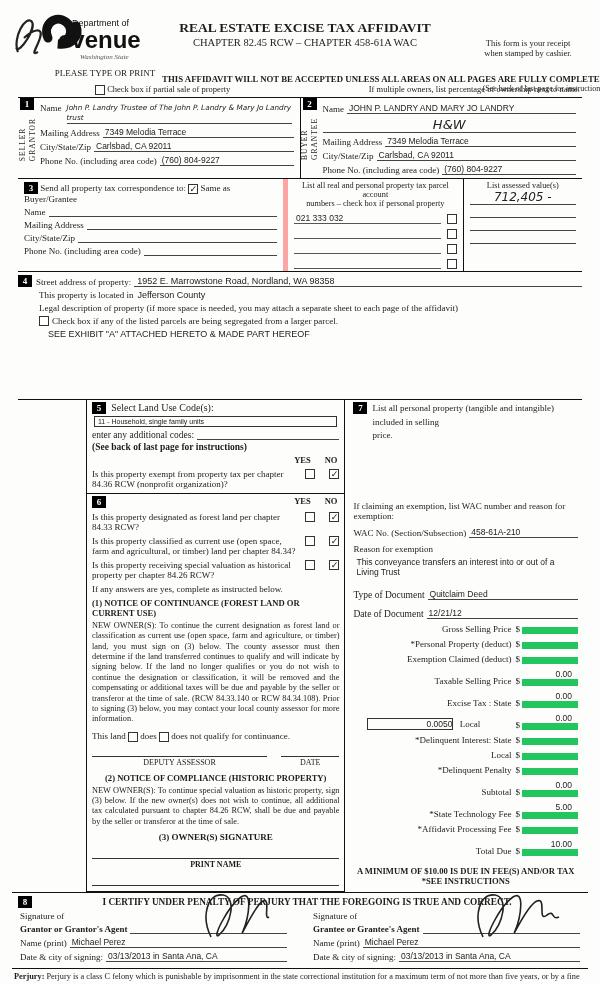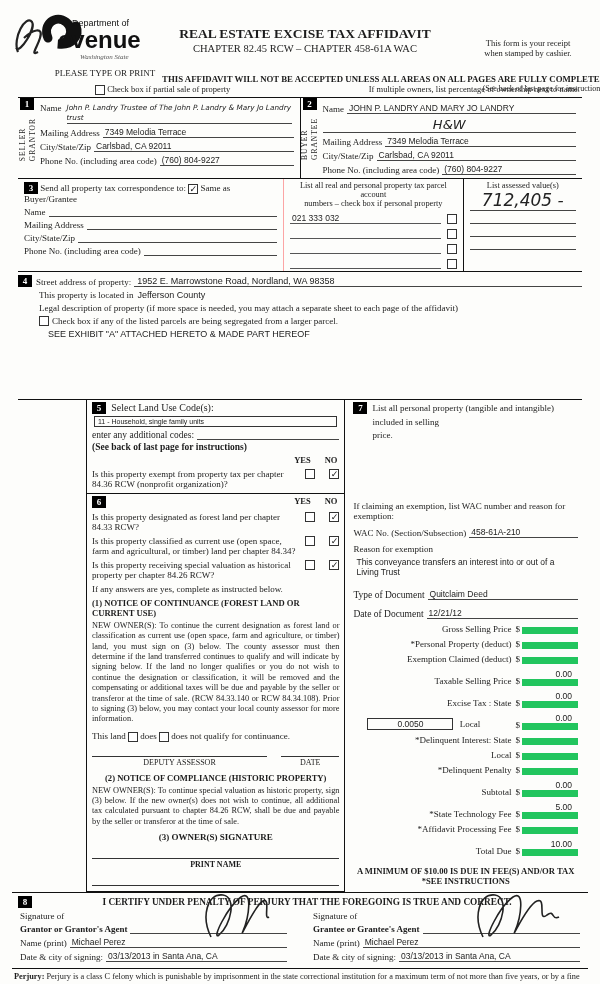--- a/index.html
+++ b/index.html
@@ -17,36 +17,36 @@
     font-size:9px; line-height:9px; text-align:center; background:#fff; color:#111; }
   .uline { border-bottom:1px solid #444; }
   .vstrip { display:flex; flex-direction:column; align-items:center; width:18px; }
   .vlabels { display:flex; flex-direction:row; gap:1px; margin-top:8px; }
   .vlabel { writing-mode:vertical-rl; transform:rotate(180deg); font-size:7.5px; letter-spacing:1px; }
   .b { font-weight:bold; }
   .c { text-align:center; }
   
   .hdr { position:relative; height:82px; }
   .logo-wrap { position:absolute; left:10px; top:8px; width:190px; }
-  .hdr-title { position:absolute; left:155px; top:26px; width:300px; text-align:center; }
+  .hdr-title { position:absolute; left:155px; top:20px; width:300px; text-align:center; }
   .hdr-receipt { position:absolute; right:12px; top:38px; width:120px; text-align:center; font-size:8.5px; }
   .hdr-warn { position:absolute; left:6px; top:74px; width:100%; text-align:right; }
   .checkrow { display:flex; justify-content:space-between; padding:0 20px 0 95px; margin-top:2px; font-size:8.5px; }
   
   .parties { display:flex; border-top:1.5px solid #111; border-bottom:1.5px solid #111; margin:2px 18px 0 18px; }
   .party { flex:1; display:flex; min-height:80px; }
   .party + .party { border-left:1.5px solid #111; }
   .fields { flex:1; padding:2px 6px 2px 4px; }
   .frow { display:flex; align-items:flex-end; margin-top:3px; }
   .frow .lbl { white-space:nowrap; margin-right:3px; }
   .frow .val { flex:1; border-bottom:1px solid #444; padding:0 2px; font-size:8.5px; }
   
   .sec3 { display:flex; border-bottom:1.5px solid #111; margin:0 18px; }
   .s3a { width:47%; padding:3px 6px; }
-  .s3b { width:32%; border-left:1px solid #fca5a5; border-right:1px solid #111; padding:2px 6px; }
+  .s3b { width:32%; border-left:5px solid #fca5a5; border-right:1px solid #111; padding:2px 6px; }
   .s3c { flex:1; padding:2px 6px; text-align:center; }
   .parcelrow { display:flex; align-items:flex-end; margin-top:5px; }
   .parcelrow .val { flex:1; border-bottom:1px solid #555; padding:0 2px; font-size:8.5px; }
   .parcelrow .cb { margin-left:6px; }
   
   .sec4 { margin:3px 18px 0 18px; padding-bottom:4px; }
   .sec4 .line { display:flex; align-items:flex-end; margin-top:3px; }
   
   .lower { display:flex; margin:0 18px; border-top:1.5px solid #111; margin-top:56px; }
   .lcol { width:46%; margin-left:68px; border-left:1px solid #111; border-right:1px solid #111; border-bottom:1px solid #111; }
@@ -58,21 +58,21 @@
   .q .qc { width:34px; display:flex; justify-content:space-between; align-items:flex-start; }
   .yesno { display:flex; justify-content:flex-end; gap:14px; padding-right:2px; font-size:8.5px; font-weight:bold; margin-top:3px; }
   .para { font-size:8.3px; line-height:1.25; margin-top:3px; text-align:justify; }
   .sigline2 { display:flex; gap:14px; margin-top:14px; }
   .sigline2 .sl { border-top:1px solid #333; text-align:center; font-size:8px; padding-top:1px; }
   
   .mrow { display:flex; align-items:flex-end; margin-top:5px; font-size:9px; }
   .mrow .ml { width:158px; text-align:right; white-space:nowrap; }
   .mrow .dollar { margin:0 2px 0 4px; }
   .mrow .mline { flex:1; border-bottom:7px solid #22c55e; text-align:right; padding-right:6px; font-size:8.5px; font-family:"Liberation Sans",sans-serif; }
-  .ratebox { display:inline-block; border:1px solid #333; width:86px; text-align:center; font-size:8.5px;
+  .ratebox { display:inline-block; border:1px solid #333; width:86px; text-align:right; font-size:8.5px;
     font-family:"Liberation Sans",sans-serif; margin-right:4px; }
   
   .sec8 { border-top:1.5px solid #111; margin:0 12px; padding-top:2px; position:relative; }
   .sighalves { display:flex; gap:26px; padding:2px 8px; }
   .sighalf { flex:1; }
   .perjury { margin:4px 12px 0 12px; border-top:1px solid #111; border-bottom:1.5px solid #111;
     padding:3px 2px 4px 2px; font-size:8.3px; line-height:1.3; }
   .scribble { position:absolute; pointer-events:none; }
   svg { display:block; }
 </style>
@@ -216,21 +216,21 @@
           <span class="val"></span>
           <span class="cb"></span>
         </div>
       <div class="parcelrow">
           <span class="val"></span>
           <span class="cb"></span>
         </div>
     </div>
     <div class="s3c">
       <div style="font-size:8.3px;">List assessed value(s)</div>
-      <div class="hand uline" style="font-size:17px;">712,405 -</div>
+      <div class="hand uline" style="font-size:12px;">712,405 -</div>
       <div class="uline" style="height:13px;"></div>
       <div class="uline" style="height:13px;"></div>
       <div class="uline" style="height:13px;"></div>
     </div>
   </div>
 
   <div class="sec4">
     <div class="line">
       <span class="numbox">4</span>
       <span style="margin:0 3px 0 4px;">Street address of property:</span>

